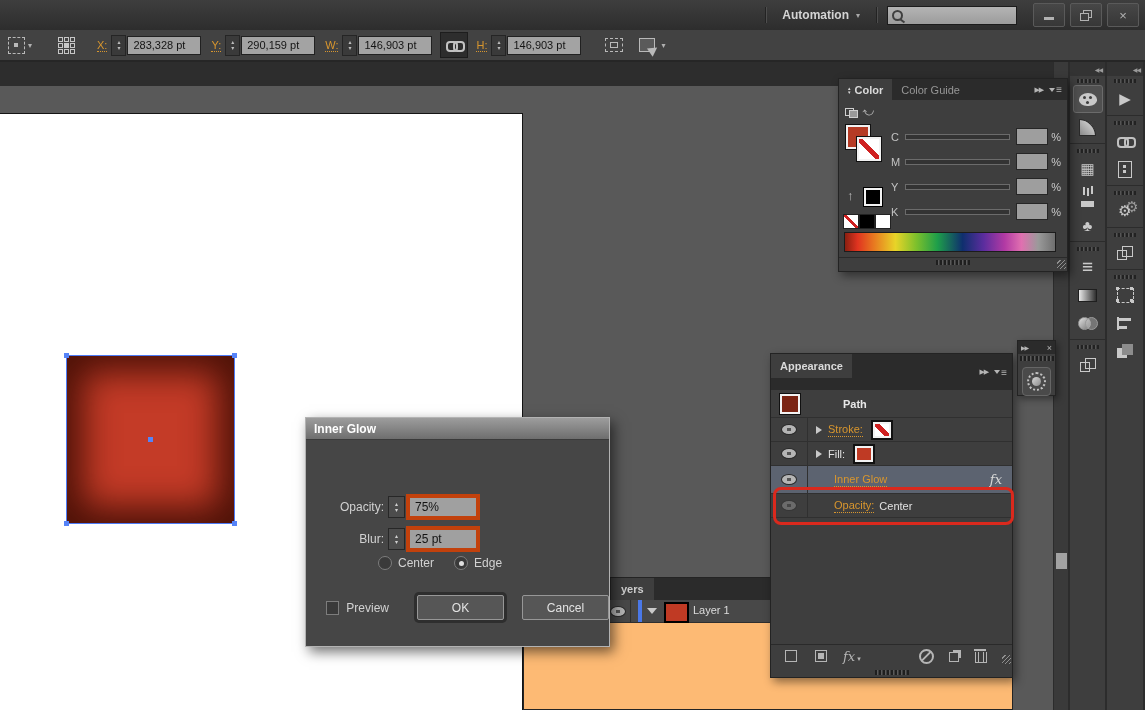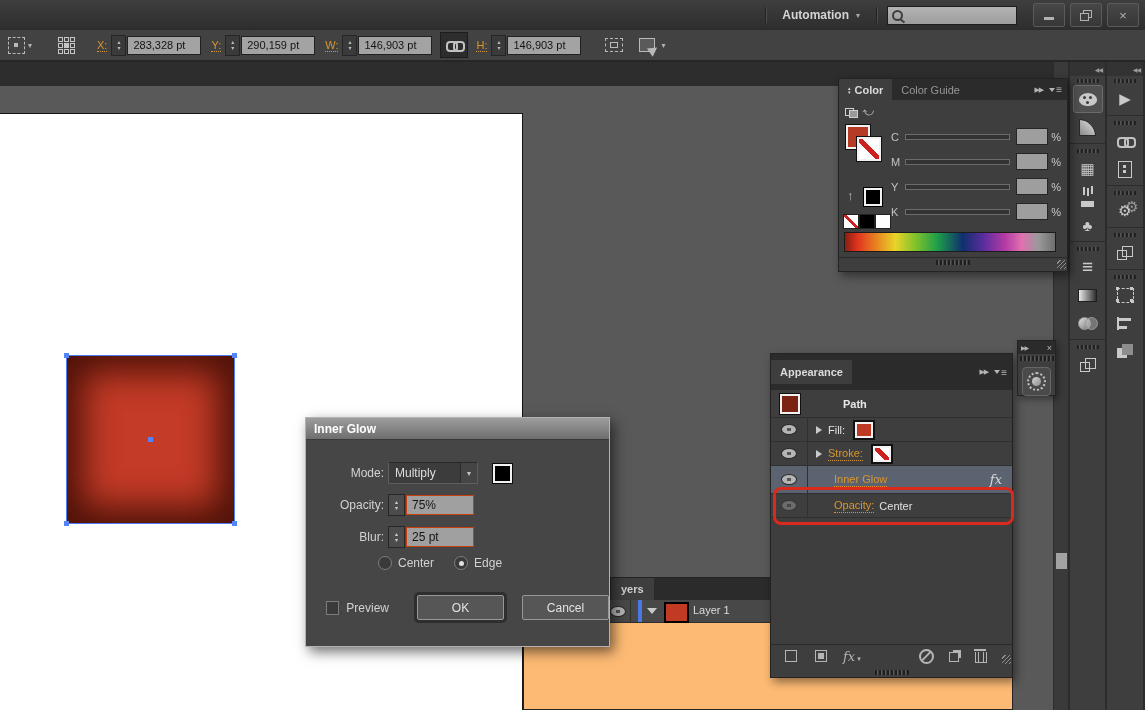--- a/index.html
+++ b/index.html
@@ -90,21 +90,21 @@
   .dashbox::after{content:"";position:absolute;left:-2px;top:-2px;width:3px;height:3px;background:#c9c9c9;
        box-shadow:14px 0 0 #c9c9c9,0 12px 0 #c9c9c9,14px 12px 0 #c9c9c9}
   .alignico{width:15px;height:13px;border-left:2px solid #c9c9c9;position:relative}
   .alignico::before{content:"";position:absolute;left:0;top:1px;width:12px;height:3px;background:#c9c9c9}
   .alignico::after{content:"";position:absolute;left:0;bottom:1px;width:8px;height:3px;background:#c9c9c9}
   .brushes{width:13px;height:14px;position:relative;border-bottom:6px solid #c9c9c9}
   .brushes::before{content:"";position:absolute;left:2px;top:0;width:2px;height:8px;background:#c9c9c9;
        box-shadow:4px 1px 0 #c9c9c9,8px -1px 0 #c9c9c9}
   
   .panel{background:#3e3e3e;border:1px solid #232323;box-shadow:3px 4px 9px rgba(0,0,0,.45)}
-  .ptabs{height:21px;background:#2b2b2b;display:flex;align-items:center;position:relative}
+  .ptabs{height:21px;background:#2b2b2b;display:flex;align-items:flex-start;position:relative}
   .ptab{height:21px;display:flex;align-items:center;padding:0 9px;color:#969696;gap:4px}
   .ptab.active{background:#3e3e3e;color:#dadada;font-weight:bold}
   .phdr-icons{position:absolute;right:5px;top:0;height:100%;display:flex;align-items:center;gap:6px;
               color:#b5b5b5;font-size:7px;letter-spacing:-1px}
   .menu-ico{display:flex;align-items:center;gap:1px;color:#b5b5b5}
   .menu-ico .tri{border-top:4px solid #b5b5b5;border-left:3px solid transparent;border-right:3px solid transparent}
   .menu-ico .bars{font-size:10px;letter-spacing:0}
   .updown{display:flex;flex-direction:column;line-height:4px;font-size:5px;letter-spacing:0;color:#dadada}
   .gripline{height:5px;background:repeating-linear-gradient(90deg,#1f1f1f 0 2px,#5a5a5a 2px 3px,transparent 3px 4px);width:34px;margin:2px auto}
   .resizegrip{position:absolute;right:1px;bottom:1px;width:9px;height:9px;
@@ -198,21 +198,21 @@
   .dlg-row{position:absolute;left:0;display:flex;align-items:center;width:100%}
   .dlg-label{width:78px;text-align:right;color:#d2d2d2;font-size:12px;margin-right:4px}
   .dd-box{width:88px;height:20px;background:#3c3c3c;border:1px solid #5e5e5e;border-top-color:#2a2a2a;display:flex;
           align-items:center;color:#dedede;font-size:12px}
   .dd-box .txt{flex:1;padding-left:6px}
   .dd-box .arr{width:16px;height:100%;border-left:1px solid #2a2a2a;display:flex;align-items:center;
                justify-content:center;font-size:7px;color:#c0c0c0;background:#454545}
   .blacksw2{width:19px;height:19px;background:#000;border:1px solid #0a0a0a;box-shadow:0 0 0 2px #f2f2f2 inset;margin-left:14px}
   .dlg-stepper{width:15px;height:20px;background:#4c4c4c;border:1px solid #272727;display:flex;flex-direction:column;
                align-items:center;justify-content:center;color:#cfcfcf;font-size:6px;line-height:6px}
-  .dlg-field{width:56px;height:18px;background:#a0a0a0;border:1px solid #c2410c;color:#141414;font-size:12px;
+  .dlg-field{width:56px;height:18px;background:#a0a0a0;border:4px solid #c2410c;color:#141414;font-size:12px;
              display:flex;align-items:center;padding:0 5px;margin-left:1px}
   .radio{width:12px;height:12px;border-radius:50%;background:#3a3a3a;border:1px solid #7d7d7d;margin-right:6px;
          display:flex;align-items:center;justify-content:center}
   .radio i{width:5px;height:5px;border-radius:50%;background:#e0e0e0;display:none}
   .radio.sel i{display:block}
   .rlabel{color:#d2d2d2;font-size:12px;margin-right:20px}
   .checkbox{width:12px;height:12px;background:#3a3a3a;border:1px solid #7d7d7d;margin-right:7px}
   .btn{height:23px;background:#565656;border:1px solid #979797;border-radius:2px;color:#e2e2e2;font-size:12px;
        display:flex;align-items:center;justify-content:center}
   .btn.ok{width:90px;box-shadow:0 0 0 3px #2e2e2e}
@@ -496,30 +496,30 @@
     <div class="ap-body">
       <div class="ap-pathrow">
         <span class="ap-thumb"></span>
         <span class="ap-title">Path</span>
       </div>
       <div class="ap-row">
         <span class="ap-eye">
             <span class="eye"></span>
           </span>
         <span class="ap-tri"></span>
-        <span class="ap-label">Fill:</span>
-        <span class="ap-sw red"></span>
+        <span class="ap-label-link">Stroke:</span>
+        <span class="ap-sw none"></span>
       </div>
       <div class="ap-row">
         <span class="ap-eye">
             <span class="eye"></span>
           </span>
         <span class="ap-tri"></span>
-        <span class="ap-label-link">Stroke:</span>
-        <span class="ap-sw none"></span>
+        <span class="ap-label">Fill:</span>
+        <span class="ap-sw red"></span>
       </div>
       <div class="ap-row row-sel" style="height:27px">
         <span class="ap-eye">
             <span class="eye"></span>
           </span>
         <span class="ap-label-link" style="margin-left:26px">Inner Glow</span>
         <span class="fx">fx</span>
       </div>
       <div class="ap-row">
         <span class="ap-eye">
@@ -540,28 +540,20 @@
       <span style="margin-left:14px" class="trash"></span>
       <span class="resizegrip" style="bottom:3px"></span>
     </div>
     <span class="ap-grip"></span>
   </div>
 
   <div class="abs dialog">
     <div class="dlg-title">
       <span>Inner Glow</span>
     </div>
-    <div class="dlg-row" style="top:44px">
-      <span class="dlg-label">Mode:</span>
-      <span class="dd-box">
-        <span class="txt">Multiply</span>
-        <span class="arr">▼</span>
-      </span>
-      <span class="blacksw2"></span>
-    </div>
     <div class="dlg-row" style="top:76px">
       <span class="dlg-label">Opacity:</span>
       <span class="dlg-stepper">
         <span>▴</span>
           <span>▾</span>
       </span>
       <span class="dlg-field">75%</span>
     </div>
     <div class="dlg-row" style="top:108px">
       <span class="dlg-label">Blur:</span>

